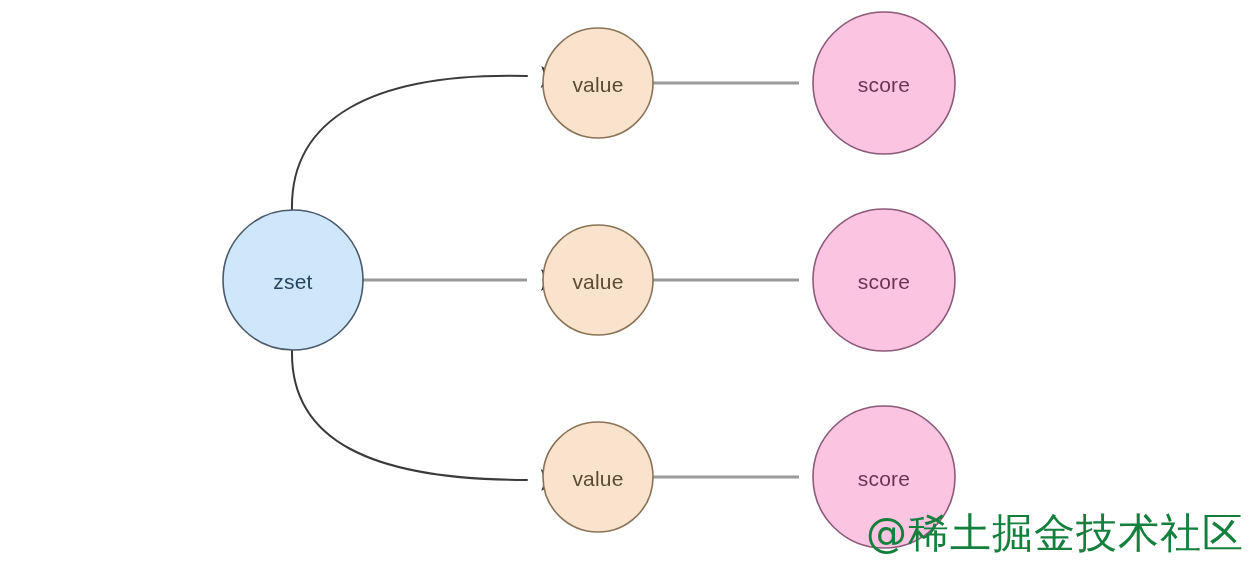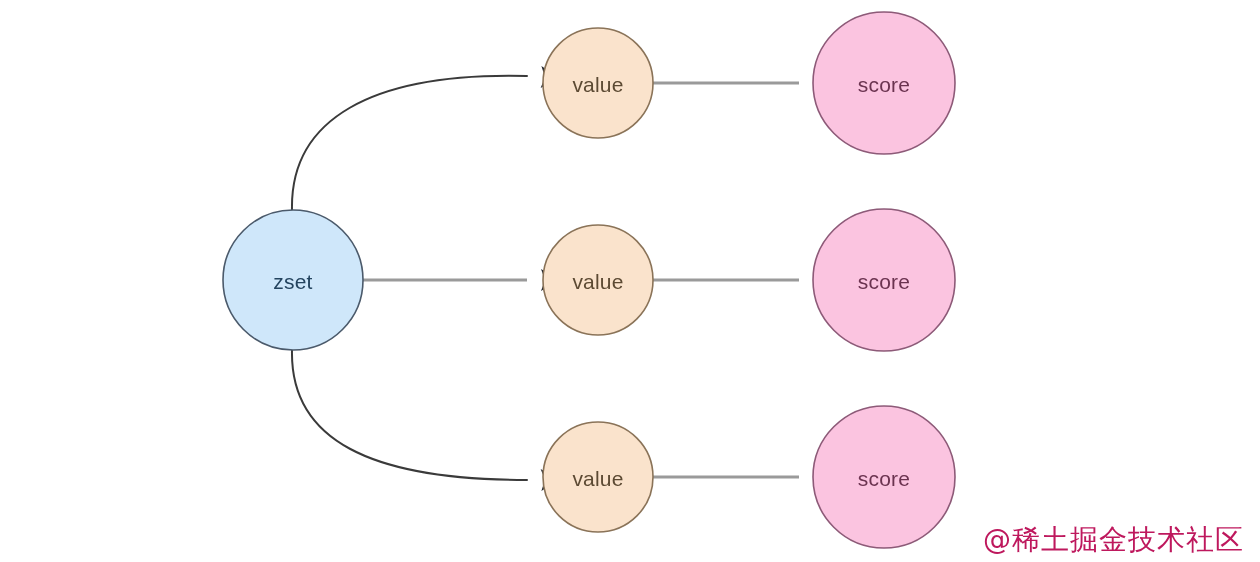--- a/index.html
+++ b/index.html
@@ -50,22 +50,22 @@
     stroke-linecap: round;
   }
   .arrow-head {
     stroke: none;
   }
   .watermark {
     position: absolute;
     right: 16px;
     bottom: 8px;
     font-family: "DejaVu Sans", sans-serif;
-    font-size: 28px;
-    color: #be185d;
+    font-size: 41px;
+    color: #15803d;
     letter-spacing: 1px;
     white-space: nowrap;
     user-select: none;
     line-height: 1;
   }
 </style>
 </head>
 <body>
 
 <div id="canvas" style="background: rgb(255, 255, 255);">

